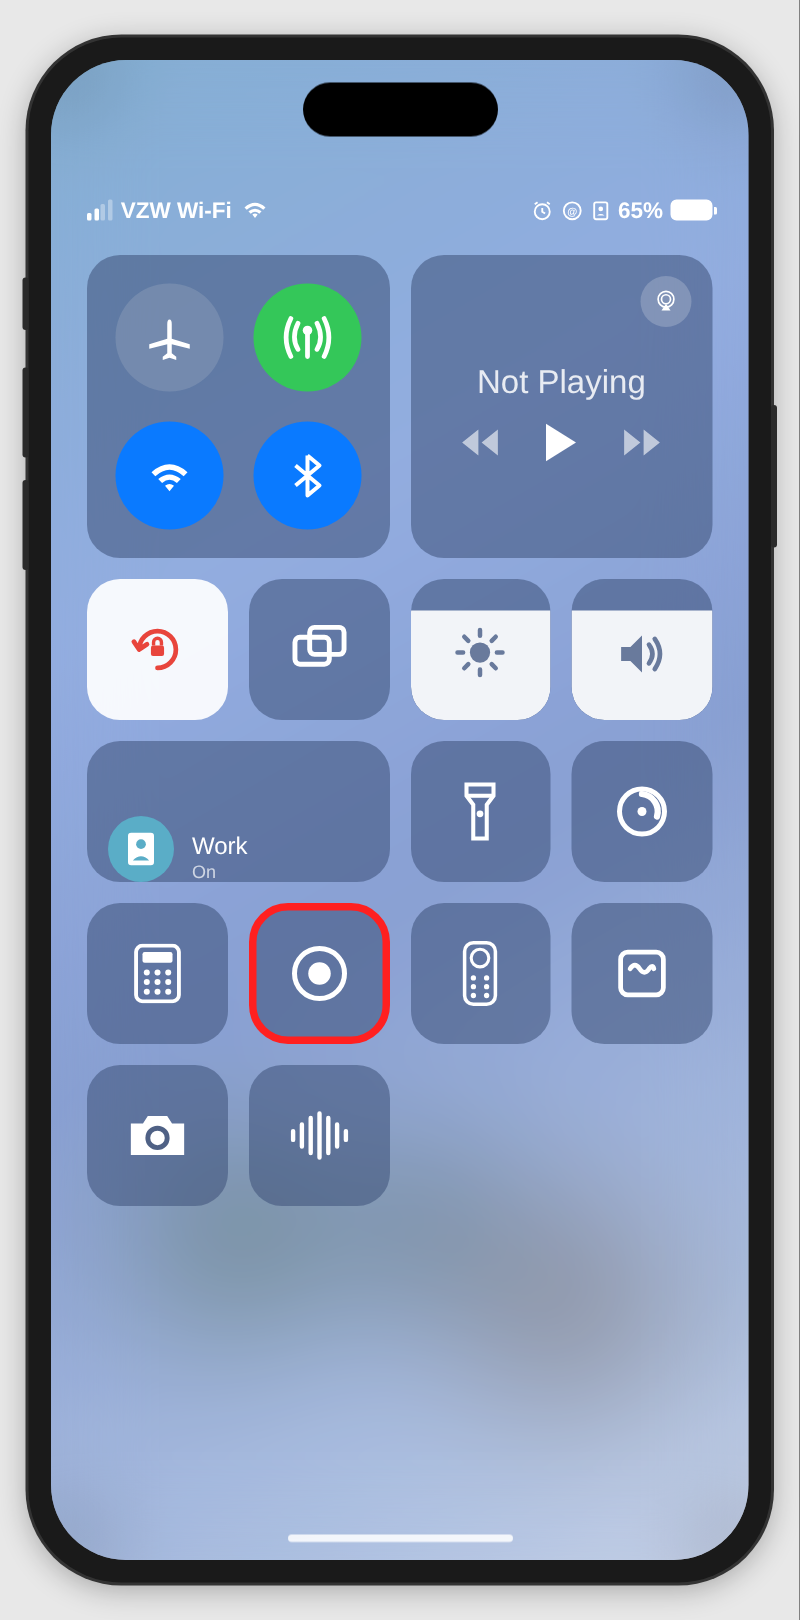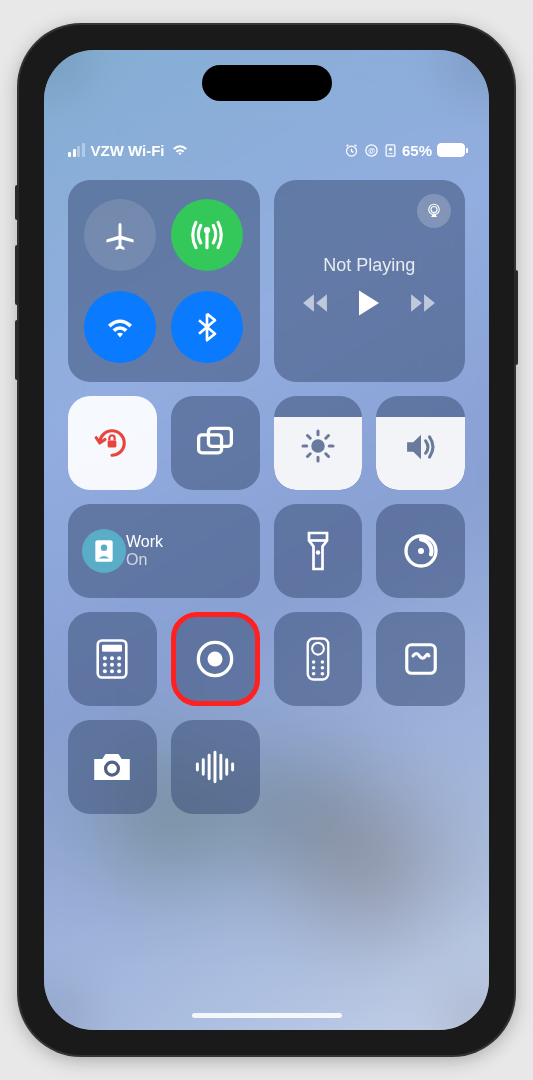--- a/index.html
+++ b/index.html
@@ -8,21 +8,21 @@
   background: #e8e8e8;
   display: flex;
   align-items: center;
   justify-content: center;
   font-family: -apple-system, "Helvetica Neue", sans-serif;
 }
 .device {
   width: 495px; height: 1030px;
   background: #1a1a1a;
   border-radius: 62px;
-  padding: 25px;
+  padding: 15px;
   position: relative;
   box-shadow: 0 0 0 2px #333, 0 4px 20px rgba(0,0,0,0.3);
 }
 .side-btn { position: absolute; background: #2a2a2a; border-radius: 3px; }
 .side-btn.vol1 { left: -4px; top: 220px; width: 4px; height: 60px; }
 .side-btn.vol2 { left: -4px; top: 295px; width: 4px; height: 60px; }
 .side-btn.silent { left: -4px; top: 160px; width: 4px; height: 35px; }
 .side-btn.power { right: -4px; top: 245px; width: 4px; height: 95px; }
 .screen {
   width: 100%; height: 100%;
@@ -132,55 +132,56 @@
 .airplay-btn {
   position: absolute;
   top: 14px; right: 14px;
   width: 34px; height: 34px;
   border-radius: 50%;
   background: rgba(255,255,255,0.2);
   display: flex;
   align-items: center;
   justify-content: center;
 }
-.media-title { color: rgba(255,255,255,0.85); font-size: 18px; margin-top: 10px; }
+.media-title { color: rgba(255,255,255,0.85); font-size: 22px; margin-top: 10px; }
 .media-ctrls { display: flex; align-items: center; gap: 28px; }
 .slider {
   background: rgba(60,80,120,0.55);
   border-radius: 22px;
   position: relative;
   overflow: hidden;
   display: flex;
   align-items: flex-end;
   justify-content: center;
 }
 .slider-fill {
   position: absolute;
   bottom: 0; left: 0; right: 0;
   background: rgba(255,255,255,0.92);
   border-radius: 0 0 22px 22px;
 }
 .slider-icon { position: relative; z-index: 2; color: rgba(80,100,140,0.85); margin-bottom: 22px; }
 .focus {
   display: flex;
-  align-items: center;
+  align-items: flex-end;
   justify-content: flex-start;
+  gap: 12px;
   padding: 0 14px;
 }
 .focus-badge {
   width: 44px; height: 44px;
   border-radius: 50%;
   background: #5aadc7;
   display: flex;
   align-items: center;
   justify-content: center;
 }
 .focus-text { display: flex; flex-direction: column; }
 .focus-label { font-size: 16px; color: #fff; }
-.focus-status { font-size: 16px; color: rgba(255,255,255,0.7); }
+.focus-status { font-size: 12px; color: rgba(255,255,255,0.7); }
 .orientation { color: #e8453c; }
 .highlight {
   border: 5px solid #ff2020;
   border-radius: 26px;
 }
 .home-indicator {
   position: absolute;
   bottom: 12px; left: 50%;
   transform: translateX(-50%);
   width: 150px; height: 5px;

